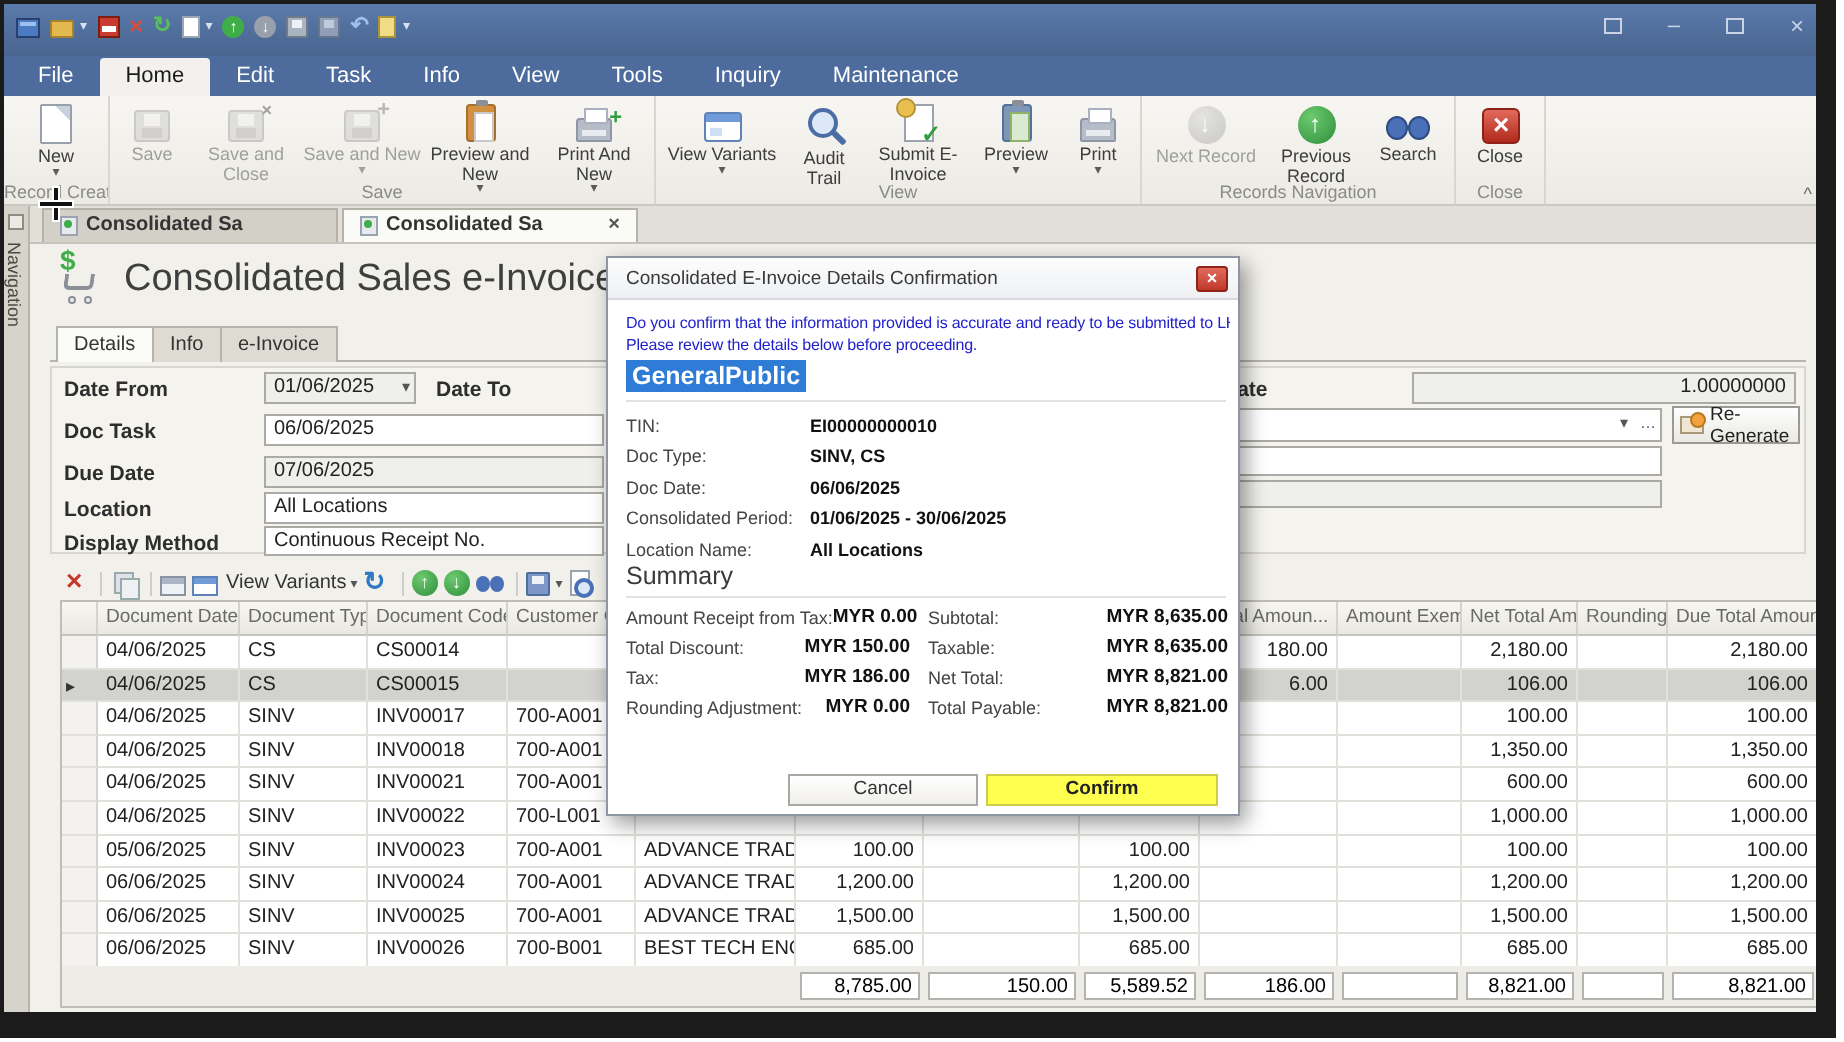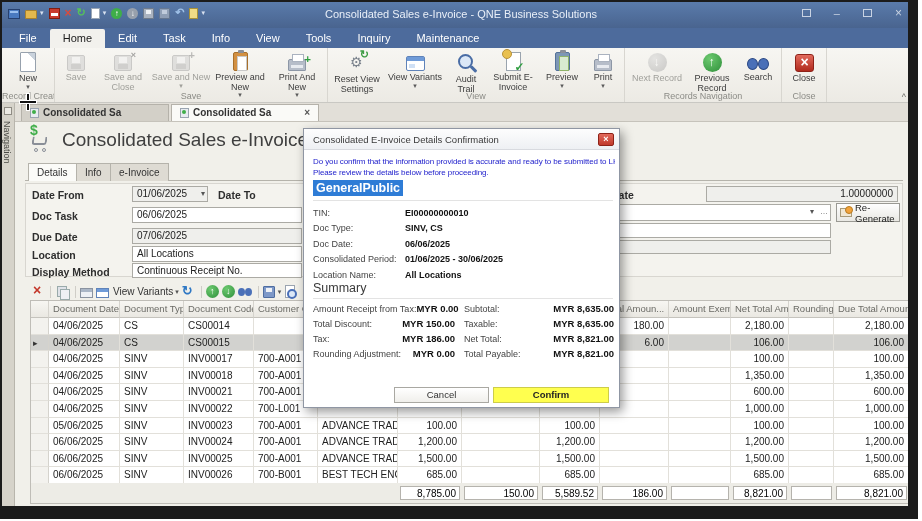--- a/index.html
+++ b/index.html
@@ -189,21 +189,20 @@
     <span class="q q-page"></span>
     <span class="qcaret">▾</span>
     <span class="q q-circ">↑</span>
     <span class="q q-circ grey">↓</span>
     <span class="q q-fl"></span>
     <span class="q q-fl" style="opacity:.7;"></span>
     <span class="q q-glyph" style="color:#9fc1e8;font-size:11px;">↶</span>
     <span class="q q-edit"></span>
     <span class="qcaret">▾</span>
   </div>
-  <div class="abs" id="win-title">Consolidated Sales e-Invoice - QNE Business Solutions</div>
   <div class="abs" id="winctl">
     <span class="wc-box" style="border-width:1px;"></span>
     <span class="wc-txt">–</span>
     <span class="wc-box"></span>
     <span class="wc-txt" style="font-size:12px;">×</span>
   </div>
 
   <div class="abs" id="menubar">
     <span class="mtab">File</span>
     <span class="mtab active">Home</span>
@@ -251,24 +250,20 @@
       <div class="rbtn" style="width:56px;">
         <span class="ri ri-printer">
             <span class="bdg bp">+</span>
           </span>
         <span class="lbl">Print And New</span>
         <span class="caret">▾</span>
       </div>
       <div class="glabel">Save</div>
     </div>
     <div class="rgroup">
-      <div class="rbtn" style="width:54px;">
-        <span class="ri ri-reset"></span>
-        <span class="lbl">Reset View Settings</span>
-      </div>
       <div class="rbtn" style="width:62px;">
         <span class="ri ri-winvar"></span>
         <span class="lbl">View Variants</span>
         <span class="caret">▾</span>
       </div>
       <div class="rbtn" style="width:40px;">
         <span class="ri ri-audit"></span>
         <span class="lbl">Audit Trail</span>
       </div>
       <div class="rbtn" style="width:54px;">

